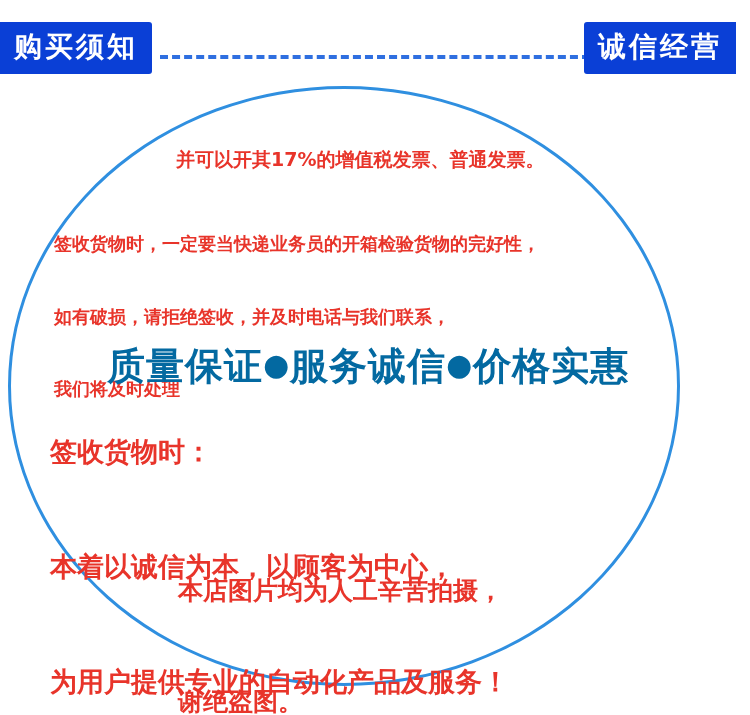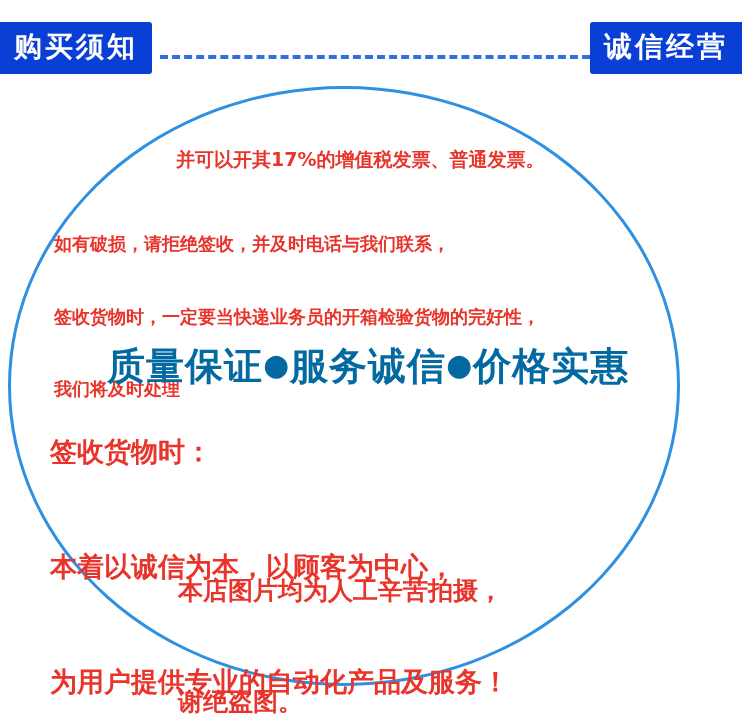--- a/index.html
+++ b/index.html
@@ -34,21 +34,21 @@
     padding: 11px 14px 13px 14px;
     white-space: nowrap;
     box-sizing: border-box;
   }
   .banner-left {
     left: 0px;
     border-top-right-radius: 3px;
     border-bottom-right-radius: 3px;
   }
   .banner-right {
-    right: 8px;
+    right: 14px;
     border-top-left-radius: 3px;
     border-bottom-left-radius: 3px;
   }
 
   
   .dash-rule {
     position: absolute;
     top: 55px;
     left: 160px;
     width: 430px;
@@ -136,22 +136,22 @@
 
   <div class="banner banner-right">诚信经营</div>
 
   <div class="ellipse"></div>
 
   <div class="txt block-invoice">
     <div class="l2">并可以开其17%的增值税发票、普通发票。</div>
   </div>
 
   <div class="txt block-receipt">
+    <div>签收货物时，一定要当快递业务员的开箱检验货物的完好性，</div>
     <div>如有破损，请拒绝签收，并及时电话与我们联系，</div>
-    <div>签收货物时，一定要当快递业务员的开箱检验货物的完好性，</div>
     <div>我们将及时处理</div>
   </div>
 
   <div class="txt slogan">
     <span>质量保证</span><span class="dot">●</span><span>服务诚信</span><span class="dot">●</span><span>价格实惠</span>
   </div>
 
   <div class="txt block-purpose">
     <div>签收货物时：</div>
     <div>本着以诚信为本，以顾客为中心，</div>

